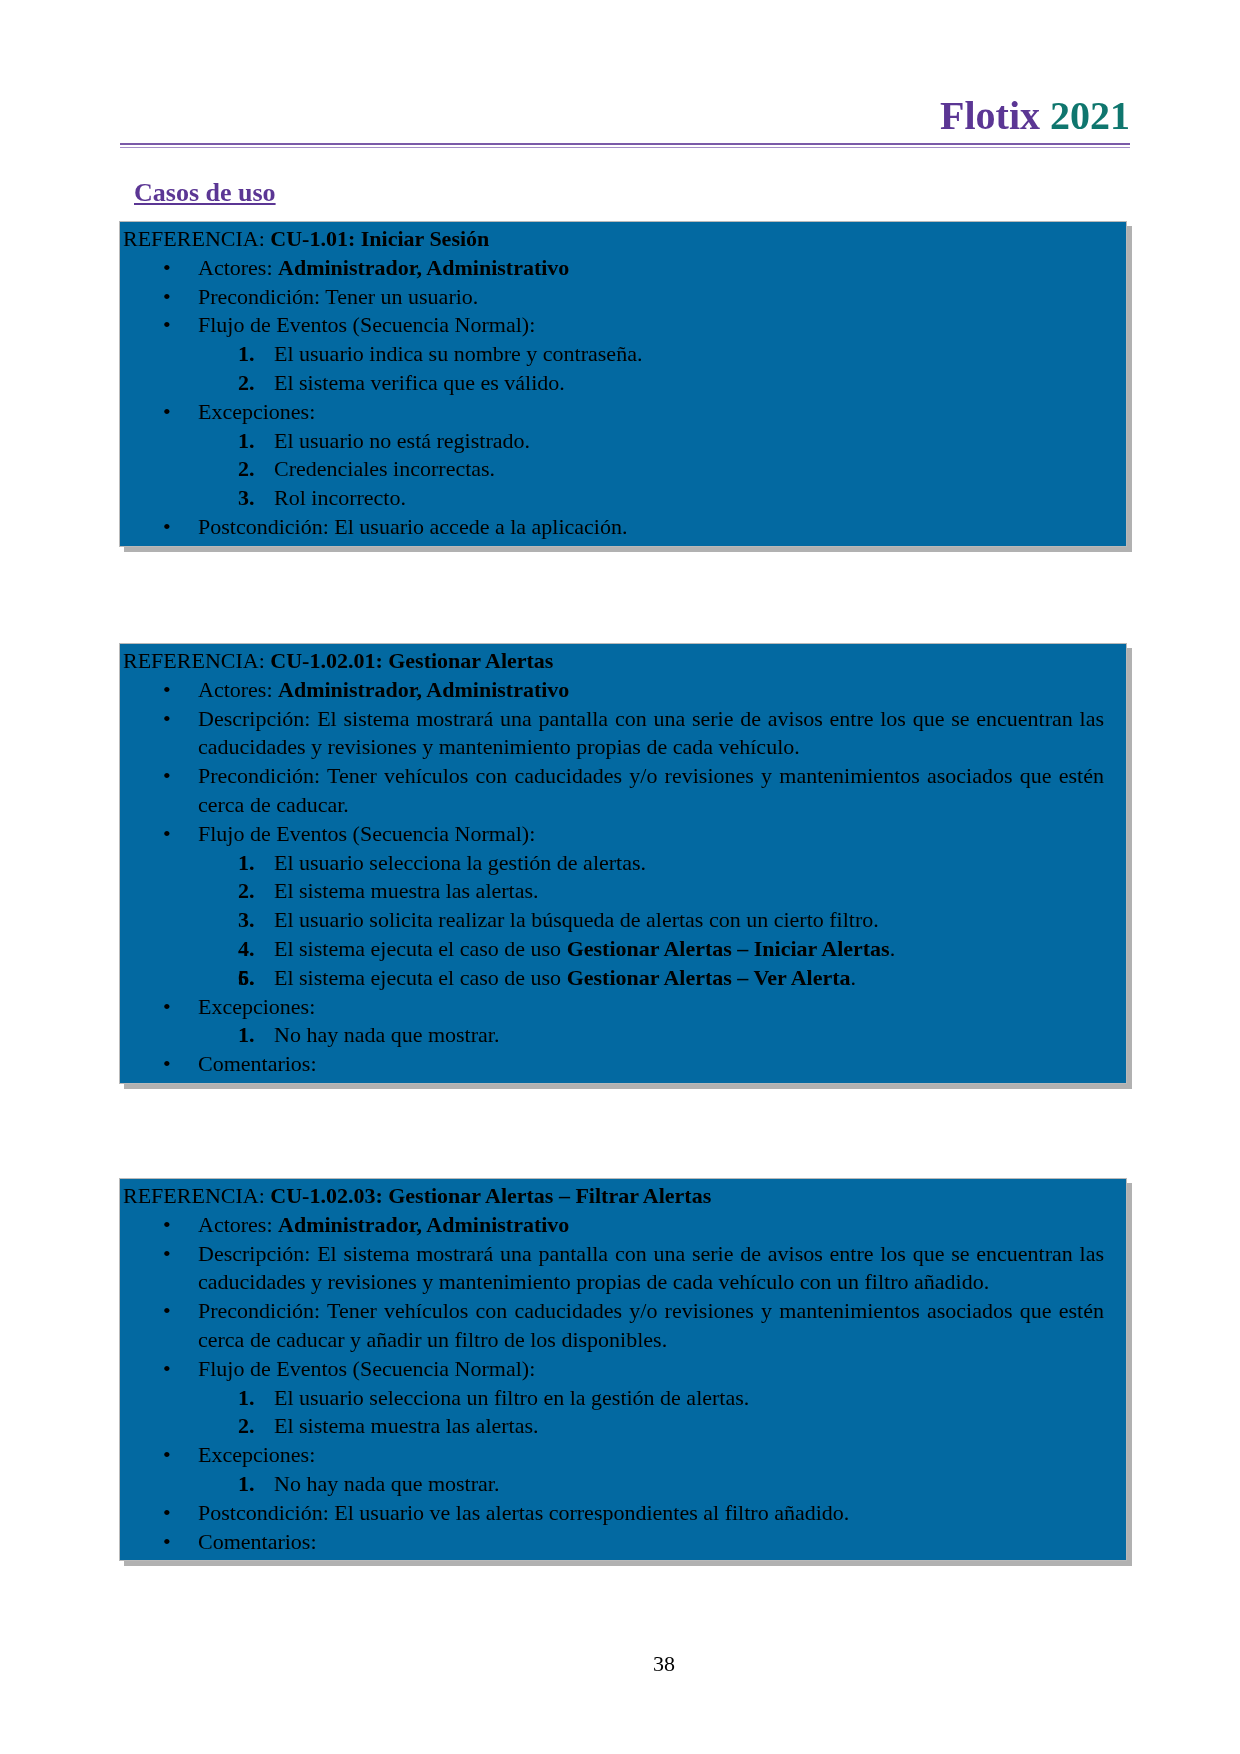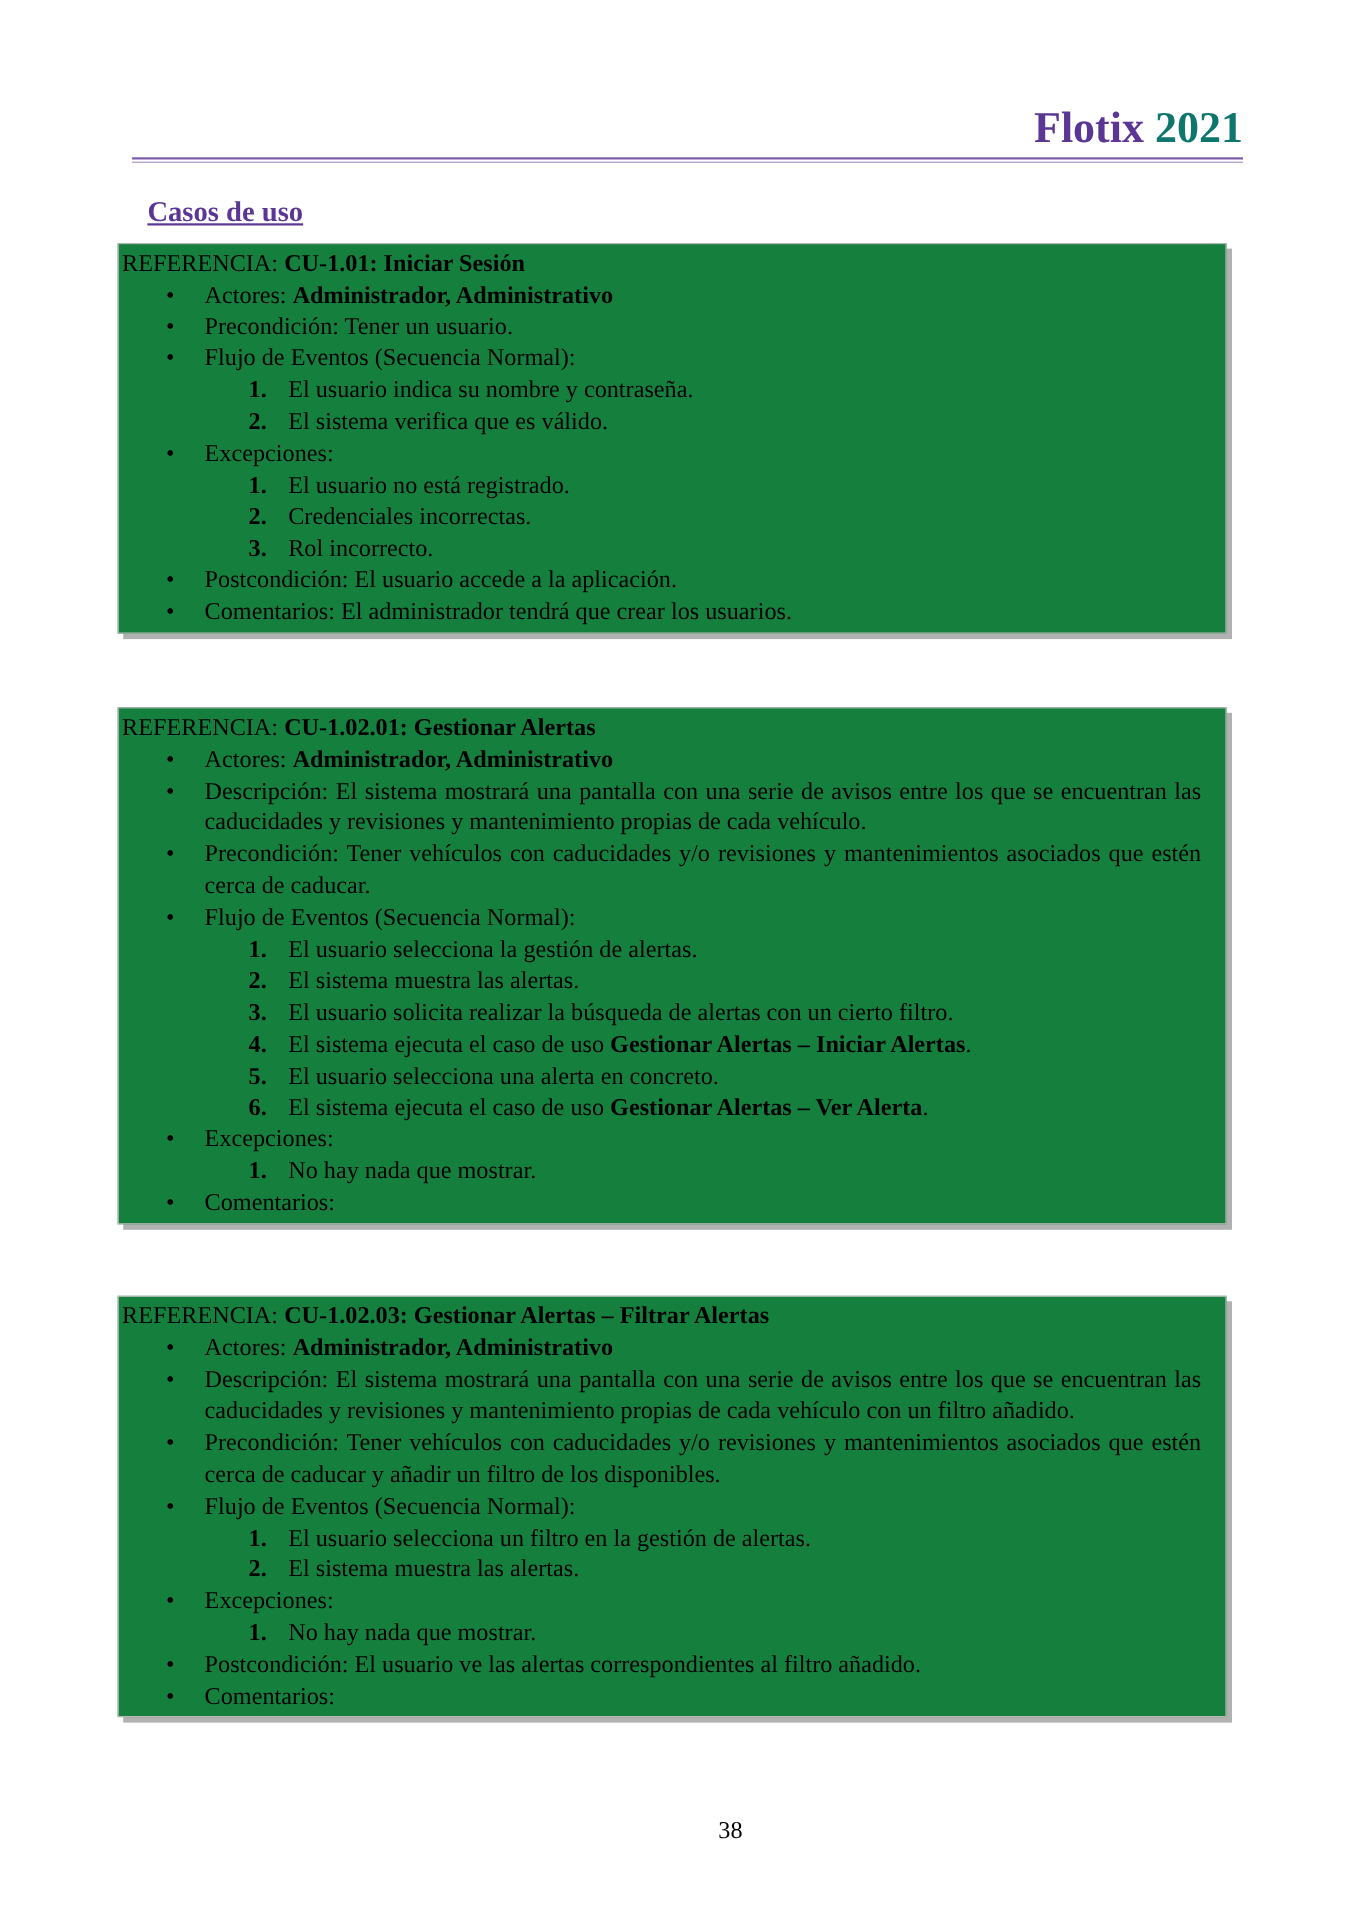--- a/index.html
+++ b/index.html
@@ -5,21 +5,21 @@
   html, body { margin: 0; padding: 0; background: #ffffff; }
   body { width: 1240px; height: 1754px; position: relative; overflow: hidden;
          font-family: "Liberation Serif", "DejaVu Serif", serif; color: #000; }
   .header { position: absolute; left: 120px; top: 92px; width: 1010px; height: 52px; }
   .header-title { position: absolute; right: 0; top: 0; font-size: 40px; font-weight: bold; line-height: 48px; white-space: nowrap; }
   .header-brand { color: #5b3694; }
   .header-year { color: #0f766e; }
   .header-rule1 { position: absolute; left: 0; right: 0; top: 51px; height: 2px; background: #7a5aa8; }
   .header-rule2 { position: absolute; left: 0; right: 0; top: 55px; height: 1px; background: #a58fc8; }
   .section-title { position: absolute; left: 134px; top: 176px; font-size: 26px; font-weight: bold; color: #5b3694; text-decoration: underline; line-height: 34px; }
-  .case-box { position: absolute; left: 107px; width: 1008px; border: 1px solid #b9b9b9; background: #15803d;
+  .case-box { position: absolute; left: 119px; width: 1008px; border: 1px solid #b9b9b9; background: #0369a1;
               box-shadow: 5px 5px 0 #b1b1b1; box-sizing: border-box; padding: 3px 22px 4px 3px;
               font-size: 22px; line-height: 28.8px; }
   .ref-line { white-space: nowrap; }
   .ref-line b { font-weight: bold; }
   ul.items { list-style: none; margin: 0; padding: 0; }
   ul.items > li { position: relative; padding-left: 75px; text-align: justify; }
   ul.items > li::before { content: "\2022"; position: absolute; left: 40px; top: 0; font-size: 22px; }
   ol.steps { list-style: none; margin: 0; padding: 0; }
   ol.steps > li { position: relative; padding-left: 76px; }
   ol.steps > li .num { position: absolute; left: 40px; font-weight: bold; }
@@ -50,37 +50,36 @@
       </li>
       <li>
         <div>Excepciones:</div>
         <ol class="steps">
           <li><span class="num">1.</span><span>El usuario no está registrado.</span></li>
           <li><span class="num">2.</span><span>Credenciales incorrectas.</span></li>
           <li><span class="num">3.</span><span>Rol incorrecto.</span></li>
         </ol>
       </li>
       <li>Postcondición: El usuario accede a la aplicación.</li>
-      <li>Comentarios: El administrador tendrá que crear los usuarios.</li>
     </ul>
   </div>
 <div id="case-1" class="case-box" style="top:643px;">
     <div class="ref-line"><span>REFERENCIA: </span><b>CU-1.02.01: Gestionar Alertas</b></div>
     <ul class="items">
       <li><span>Actores: </span><b>Administrador, Administrativo</b></li>
       <li>Descripción: El sistema mostrará una pantalla con una serie de avisos entre los que se encuentran las caducidades y revisiones y mantenimiento propias de cada vehículo.</li>
       <li>Precondición: Tener vehículos con caducidades y/o revisiones y mantenimientos asociados que estén cerca de caducar.</li>
       <li>
         <div>Flujo de Eventos (Secuencia Normal):</div>
         <ol class="steps">
           <li><span class="num">1.</span><span>El usuario selecciona la gestión de alertas.</span></li>
           <li><span class="num">2.</span><span>El sistema muestra las alertas.</span></li>
           <li><span class="num">3.</span><span>El usuario solicita realizar la búsqueda de alertas con un cierto filtro.</span></li>
           <li><span class="num">4.</span><span>El sistema ejecuta el caso de uso </span><b>Gestionar Alertas – Iniciar Alertas</b><span>.</span></li>
-          <li><span class="num">5.</span><span>El usuario selecciona una alerta en concreto.</span></li>
+          <li><span class="num">5.</span></li>
           <li><span class="num">6.</span><span>El sistema ejecuta el caso de uso </span><b>Gestionar Alertas – Ver Alerta</b><span>.</span></li>
         </ol>
       </li>
       <li>
         <div>Excepciones:</div>
         <ol class="steps">
           <li><span class="num">1.</span><span>No hay nada que mostrar.</span></li>
         </ol>
       </li>
       <li>Comentarios:</li>

